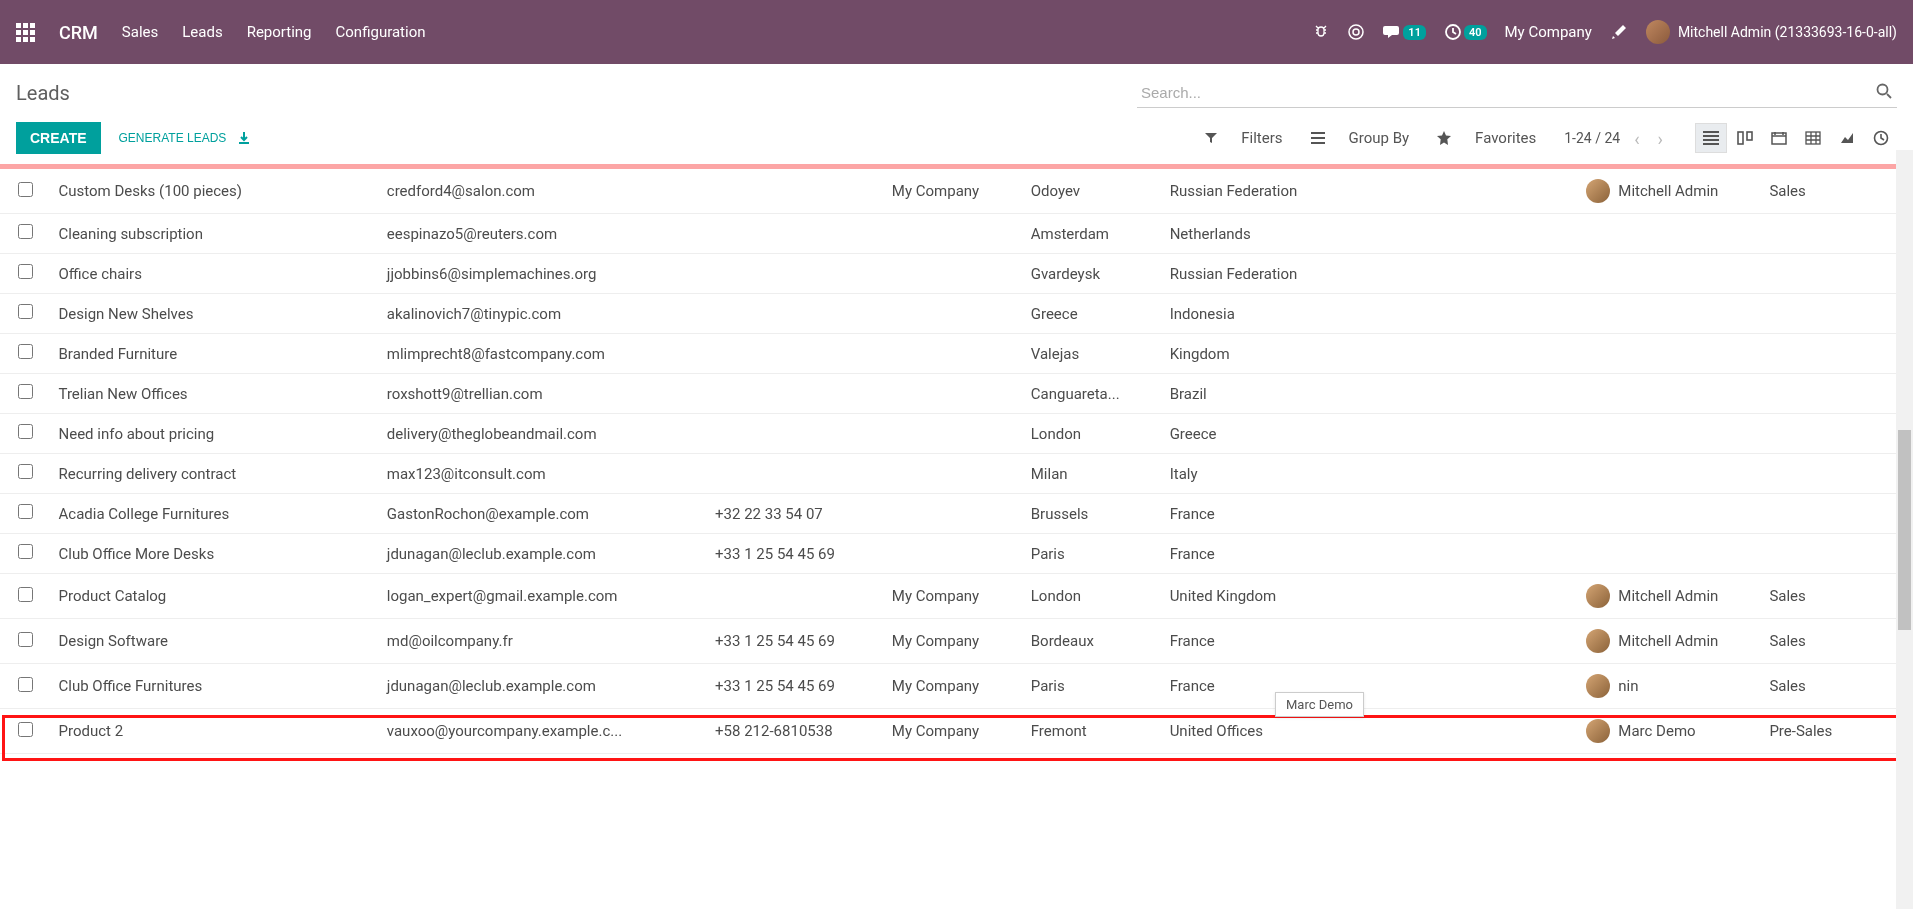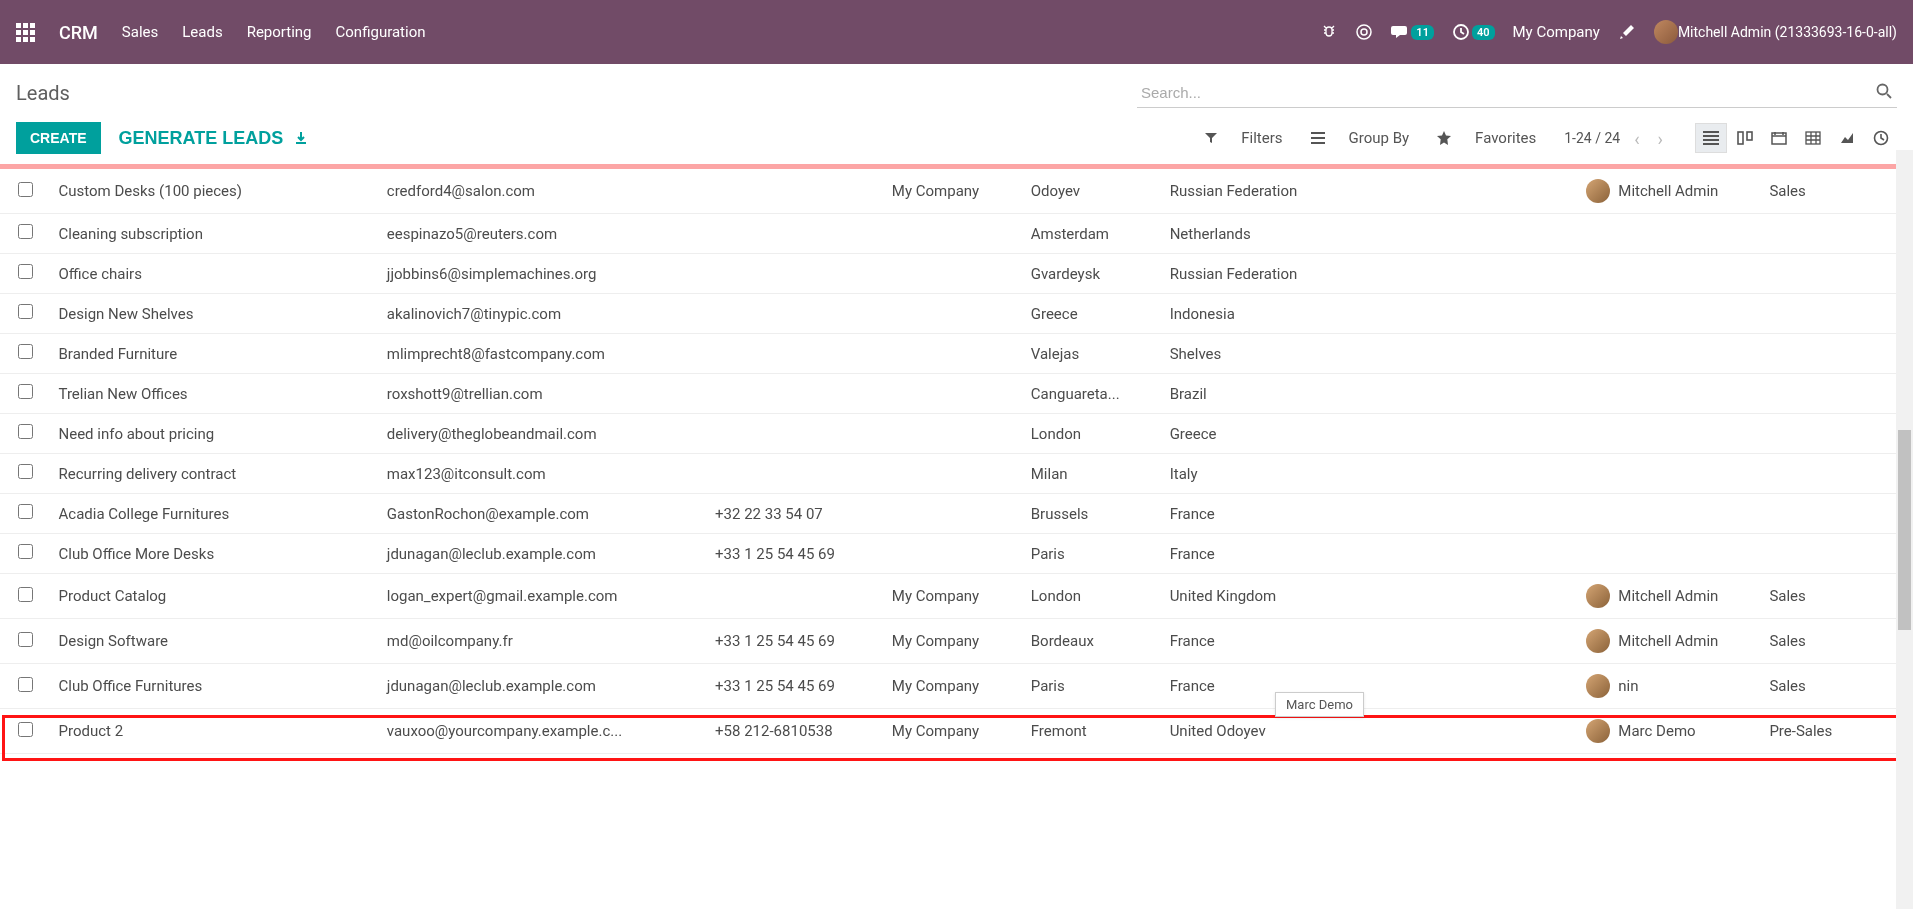--- a/index.html
+++ b/index.html
@@ -19,21 +19,21 @@
   .controlbar { padding: 14px 16px 0 16px; }
   .controlbar-row1 { display: flex; align-items: center; }
   .breadcrumb-title { font-size: 20px; color: #5f5f5f; }
   .search-wrap { margin-left: auto; width: 760px; position: relative; }
   .search-input { width: 100%; border: none; border-bottom: 1px solid #ccc; padding: 6px 30px 6px 4px; font-size: 15px; outline: none; }
   .search-input::placeholder { color: #aaa; }
   .search-icon-btn { position: absolute; right: 4px; top: 4px; cursor: pointer; color: #666; }
   
   .controlbar-row2 { display: flex; align-items: center; margin-top: 14px; padding-bottom: 10px; }
   .btn-create { background: #00a09d; color: #fff; border: none; padding: 8px 14px; font-size: 14px; font-weight: 600; cursor: pointer; margin-right: 18px; }
-  .btn-generate { background: none; border: none; color: #00a09d; font-weight: 700; font-size: 18px; cursor: pointer; margin-right: 10px; }
+  .btn-generate { background: none; border: none; color: #00a09d; font-weight: 400; font-size: 12px; cursor: pointer; margin-right: 10px; }
   .btn-import-icon { color: #00a09d; cursor: pointer; }
   .filter-group { display: flex; align-items: center; gap: 28px; margin-left: auto; }
   .filter-item { display: flex; align-items: center; gap: 24px; cursor: pointer; color: #555; font-size: 15px; }
   .pager { color: #555; font-size: 14px; display:flex; align-items:center; gap:10px; }
   .pager-arrow { color: #bbb; cursor: pointer; font-size: 18px; padding: 0 4px;}
   .view-switcher { display: flex; gap: 2px; }
   .view-btn { width: 32px; height: 30px; display: flex; align-items: center; justify-content: center; cursor: pointer; color: #666; border:1px solid transparent;}
   .view-btn.active { background: #e9ecef; border:1px solid #ddd; }
   
   .table-container { height: calc(100vh - 150px); overflow-y: auto; border-top: 5px solid #fca5a5; position:relative;}
@@ -108,21 +108,21 @@
           <path d="M9 5v4l3 2"></path>
         </svg>
         <span class="badge">40</span>
       </div>
     <div class="nav-item">My Company</div>
     <div class="top-icon">
         <svg width="18" height="18" viewBox="0 0 18 18" fill="white">
           <path d="M13 2l3 3-8 8-3-3 8-8zM2 16l3-1-2-2-1 3z"></path>
         </svg>
       </div>
-    <div class="top-icon" style="">
+    <div class="top-icon" style="gap:8px;">
         <span class="avatar"></span>
         <span>Mitchell Admin (21333693-16-0-all)</span>
       </div>
   </div>
 </div>
 
 <div class="controlbar">
   <div class="controlbar-row1">
     <div class="breadcrumb-title">Leads</div>
     <div class="search-wrap">
@@ -268,21 +268,21 @@
           <td class="col-salesperson"></td>
           <td class="col-team"></td>
         </tr>
         <tr>
           <td class="checkbox-cell"><input type="checkbox" style=""></td>
           <td class="col-lead">Branded Furniture</td>
           <td class="col-email">mlimprecht8@fastcompany.com</td>
           <td class="col-phone"></td>
           <td class="col-company"></td>
           <td class="col-city">Valejas</td>
-          <td class="col-country">Shelves</td>
+          <td class="col-country">Kingdom</td>
           <td class="col-spacer"></td>
           <td class="col-salesperson"></td>
           <td class="col-team"></td>
         </tr>
         <tr>
           <td class="checkbox-cell"><input type="checkbox" style=""></td>
           <td class="col-lead">Trelian New Offices</td>
           <td class="col-email">roxshott9@trellian.com</td>
           <td class="col-phone"></td>
           <td class="col-company"></td>
@@ -391,21 +391,21 @@
           </td>
           <td class="col-team">Sales</td>
         </tr>
         <tr>
           <td class="checkbox-cell"><input type="checkbox" style=""></td>
           <td class="col-lead">Product 2</td>
           <td class="col-email">vauxoo@yourcompany.example.c...</td>
           <td class="col-phone">+58 212-6810538</td>
           <td class="col-company">My Company</td>
           <td class="col-city">Fremont</td>
-          <td class="col-country">United Odoyev</td>
+          <td class="col-country">United Offices</td>
           <td class="col-spacer"></td>
           <td class="col-salesperson">
             <div class="salesperson-cell">
               <span class="mini-avatar"></span>
               <span>Marc Demo</span>
             </div>
           </td>
           <td class="col-team">Pre-Sales</td>
         </tr>
       </tbody>

